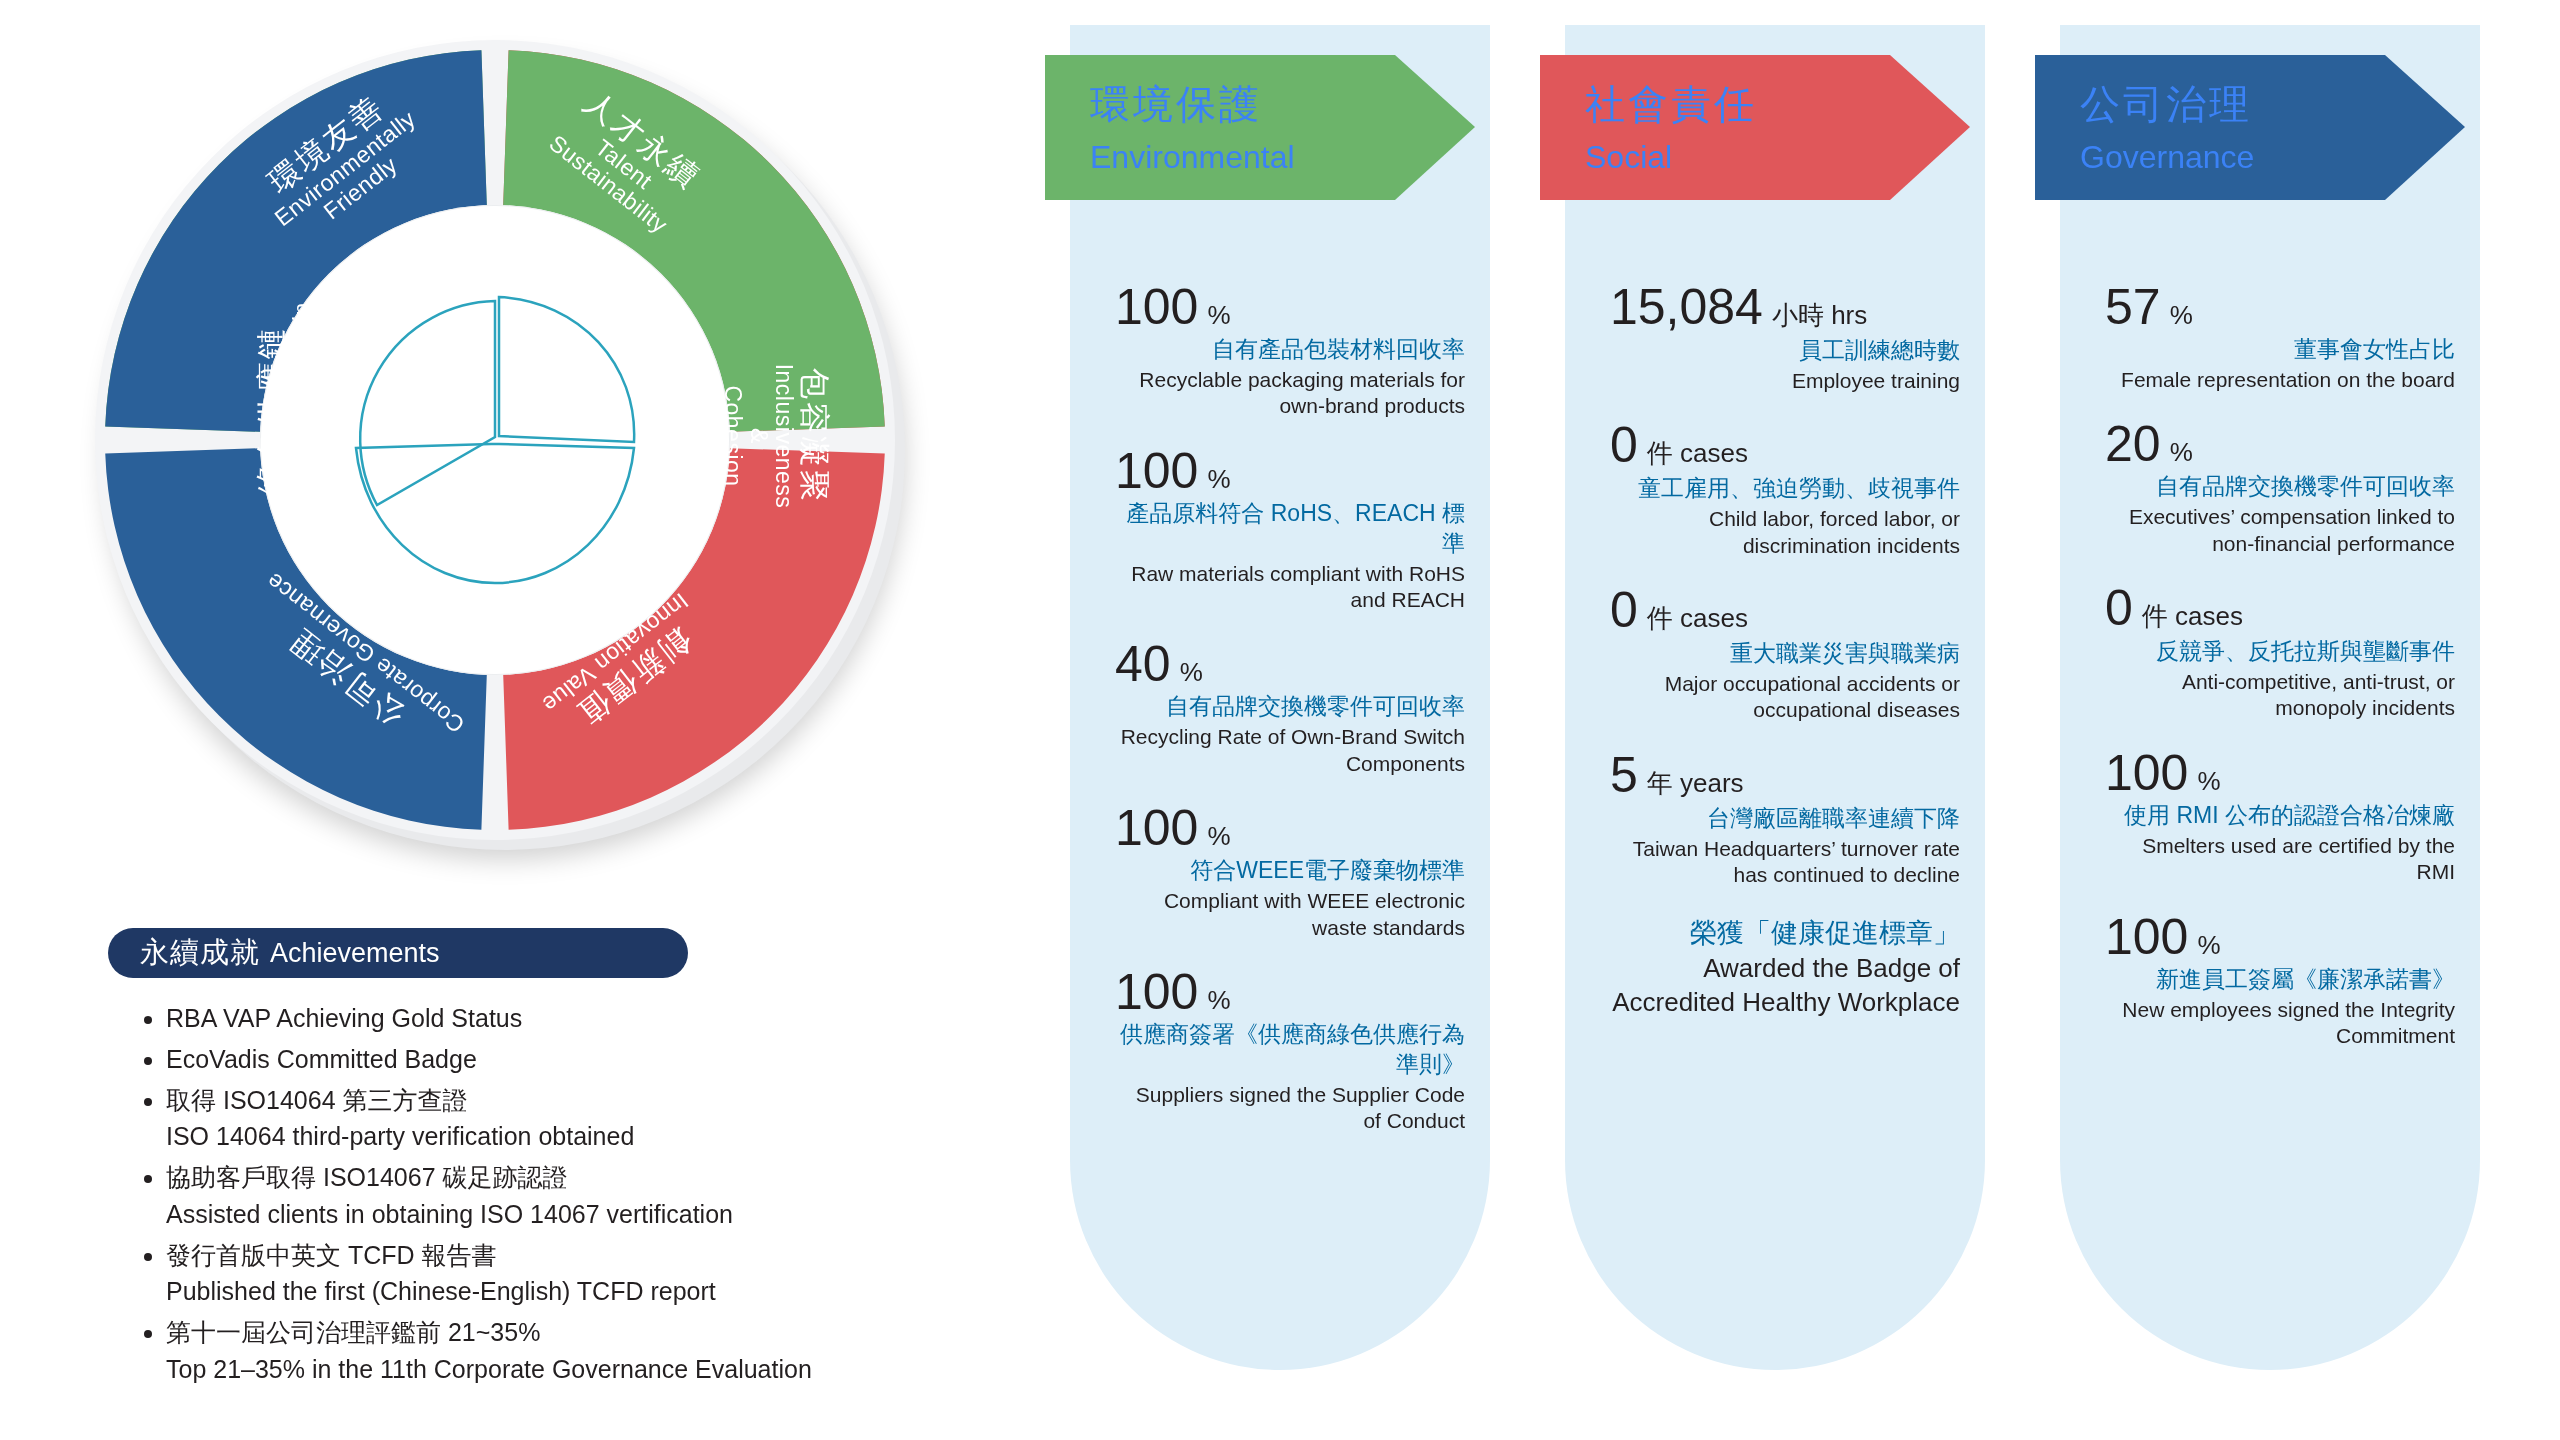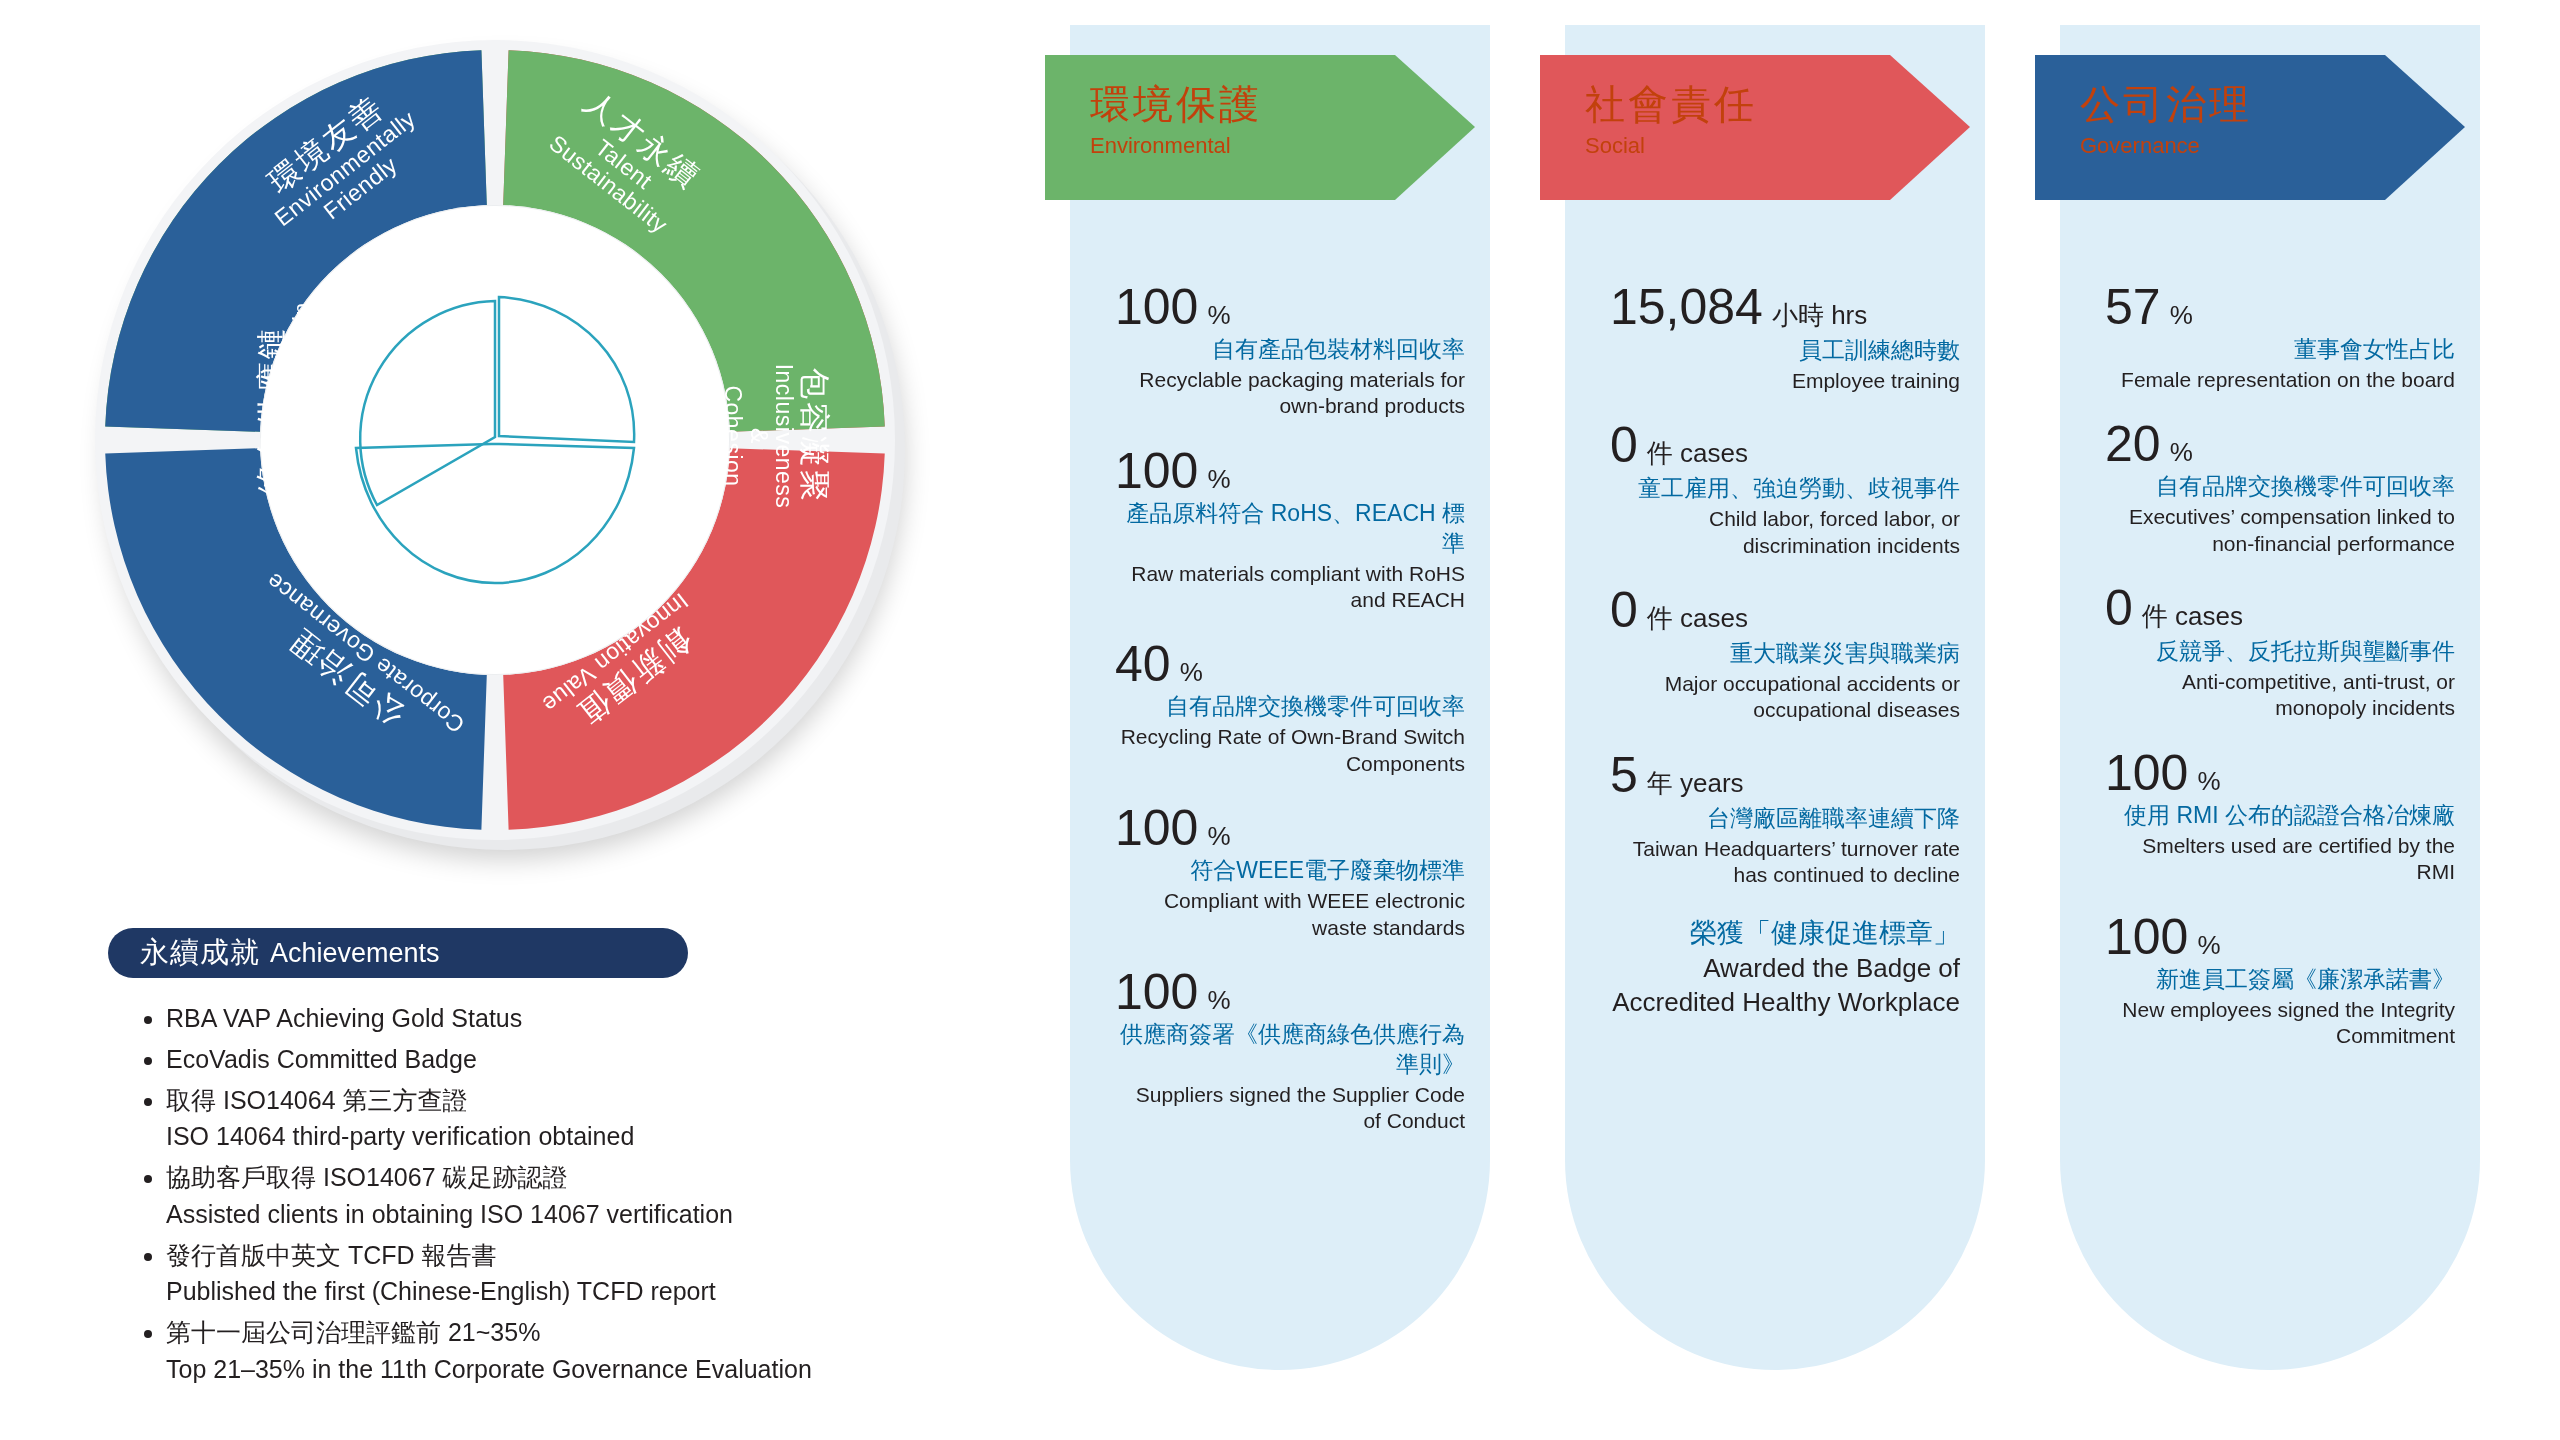--- a/index.html
+++ b/index.html
@@ -143,32 +143,32 @@
     width: 430px;
   }
   .banner .flag {
     position: absolute;
     left: 0; top: 0;
     width: 430px; height: 145px;
   }
   .banner .txt {
     position: absolute;
     left: 45px; top: 26px;
-    color: #c2410c;
+    color: #3b82f6;
   }
   .banner .cn {
     font-size: 40px;
     letter-spacing: 3px;
     display: block;
     line-height: 1.15;
   }
   .banner .en {
-    font-size: 22px;
+    font-size: 32px;
     display: block;
-    margin-top: 6px;
+    margin-top: 12px;
   }
   #banner-0 { left: 5px; }
   #banner-1 { left: 500px; }
   #banner-2 { left: 995px; }
 
   
   .stats {
     position: absolute;
     top: 282px;
     width: 350px;

